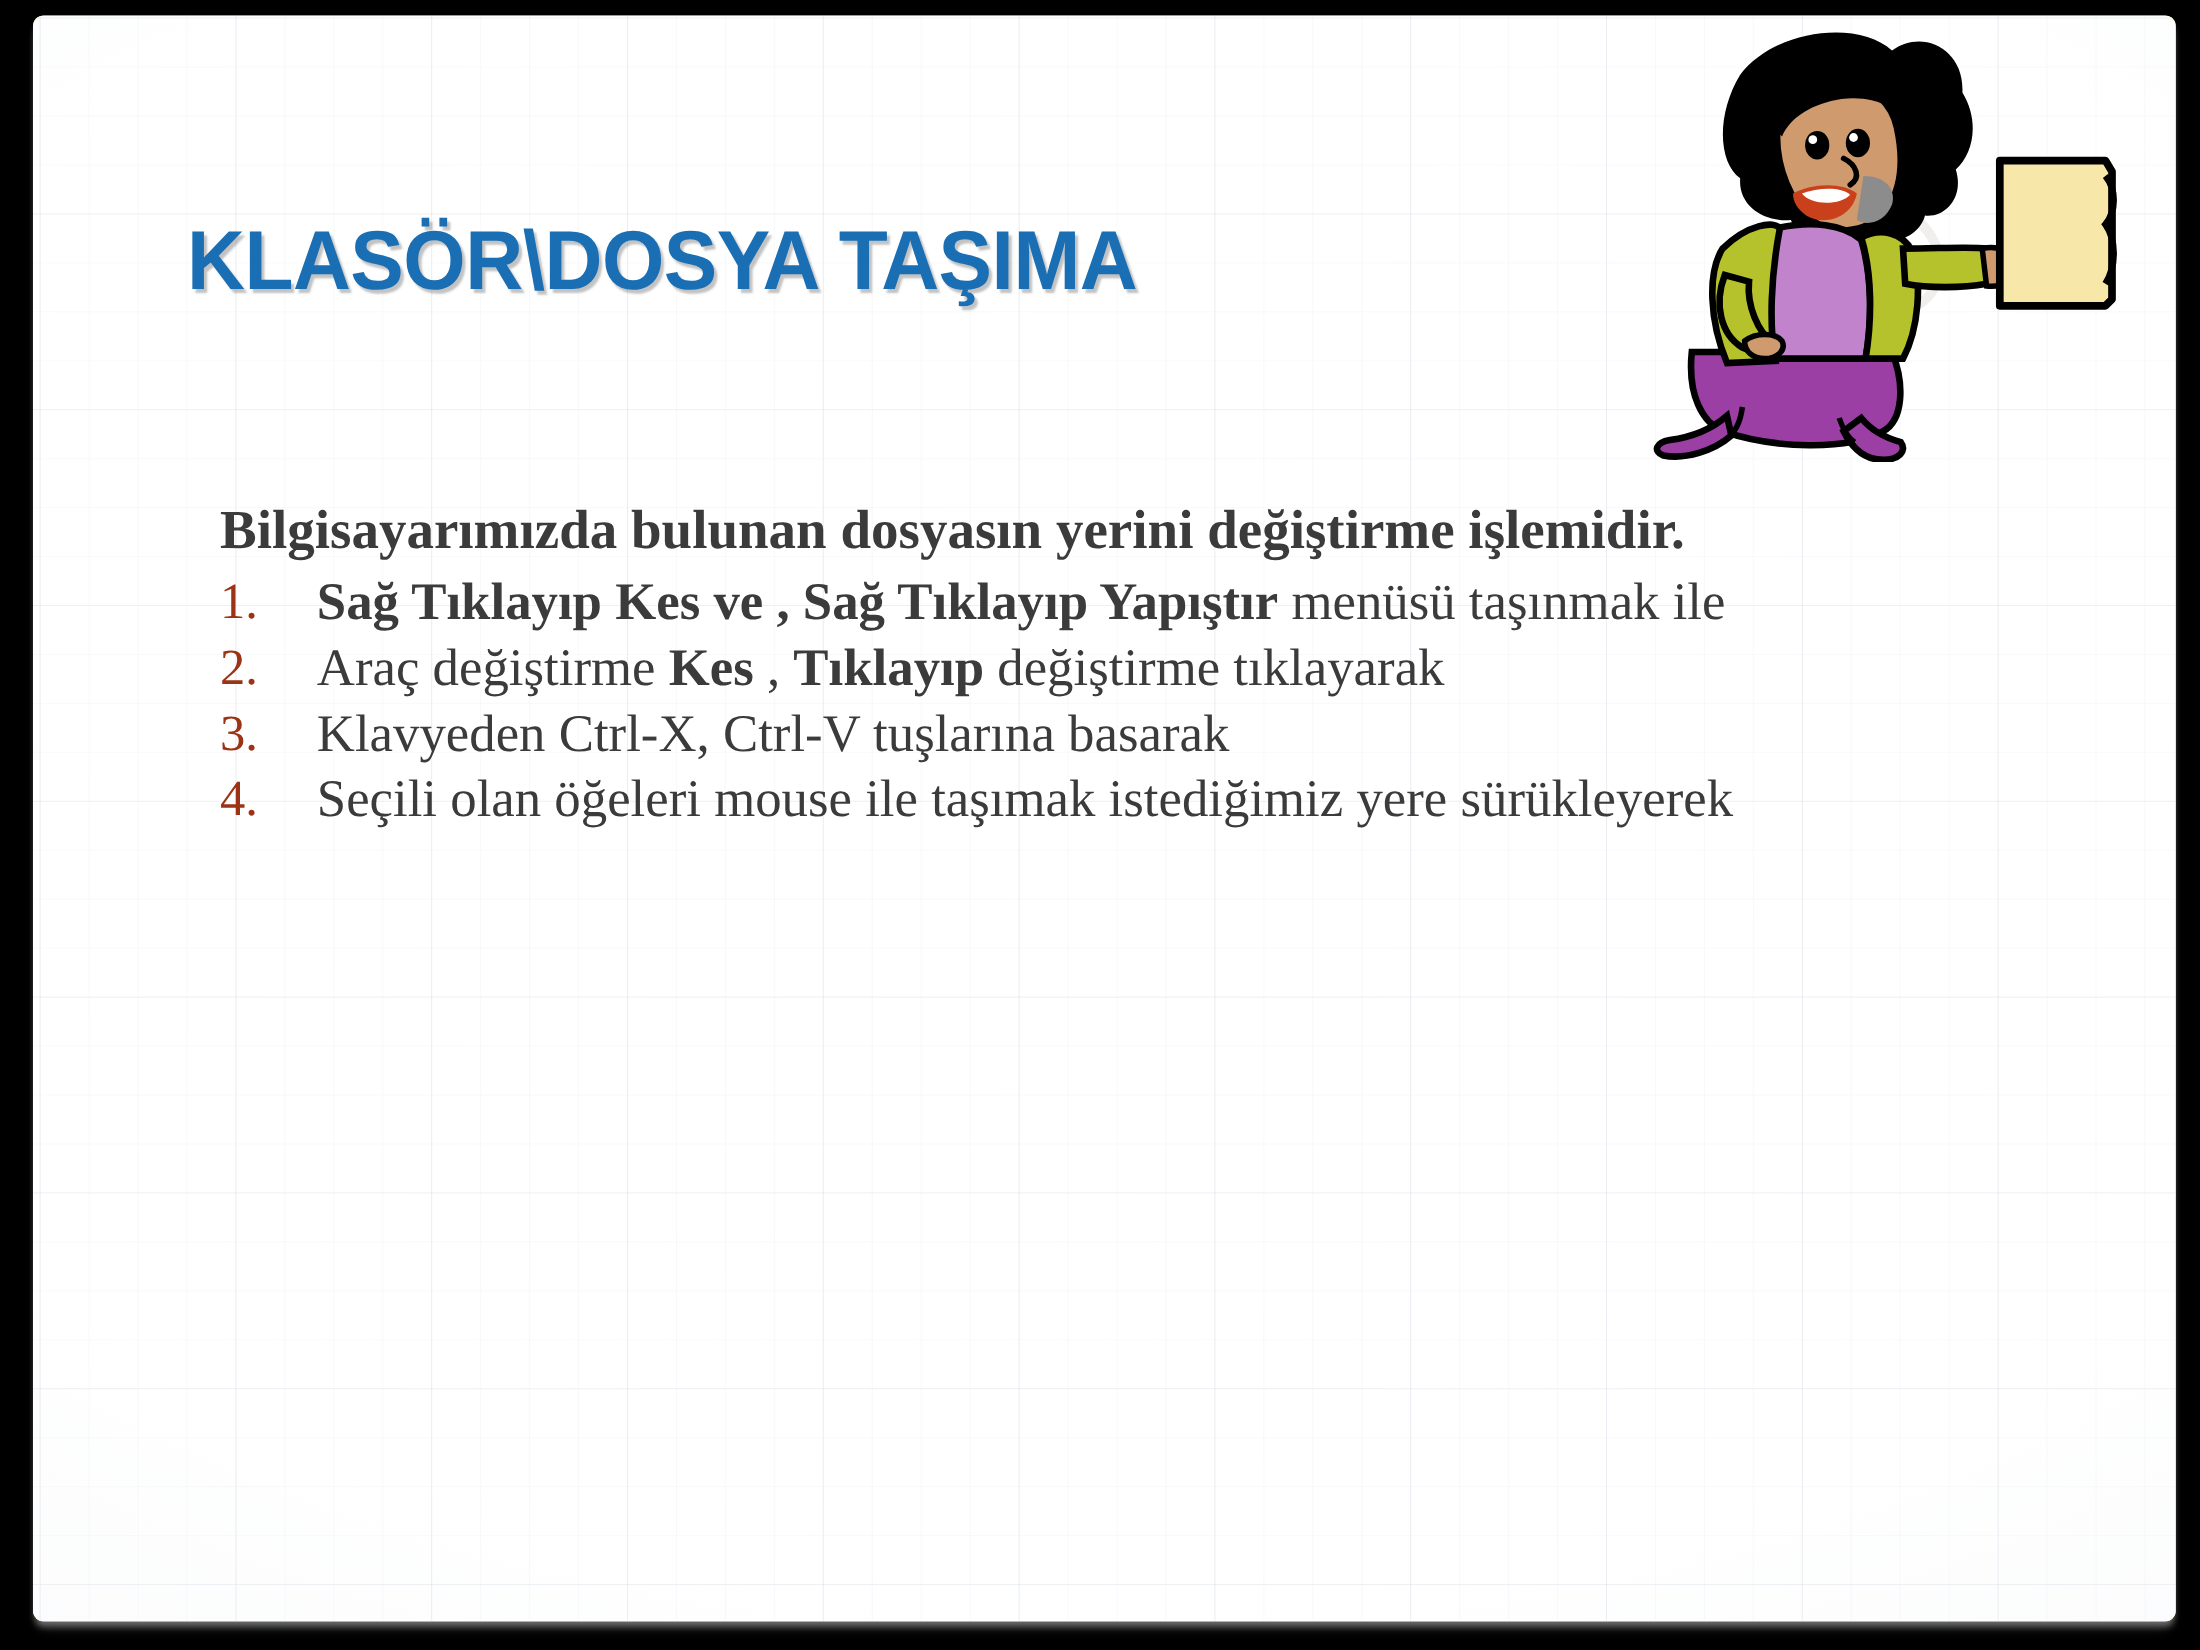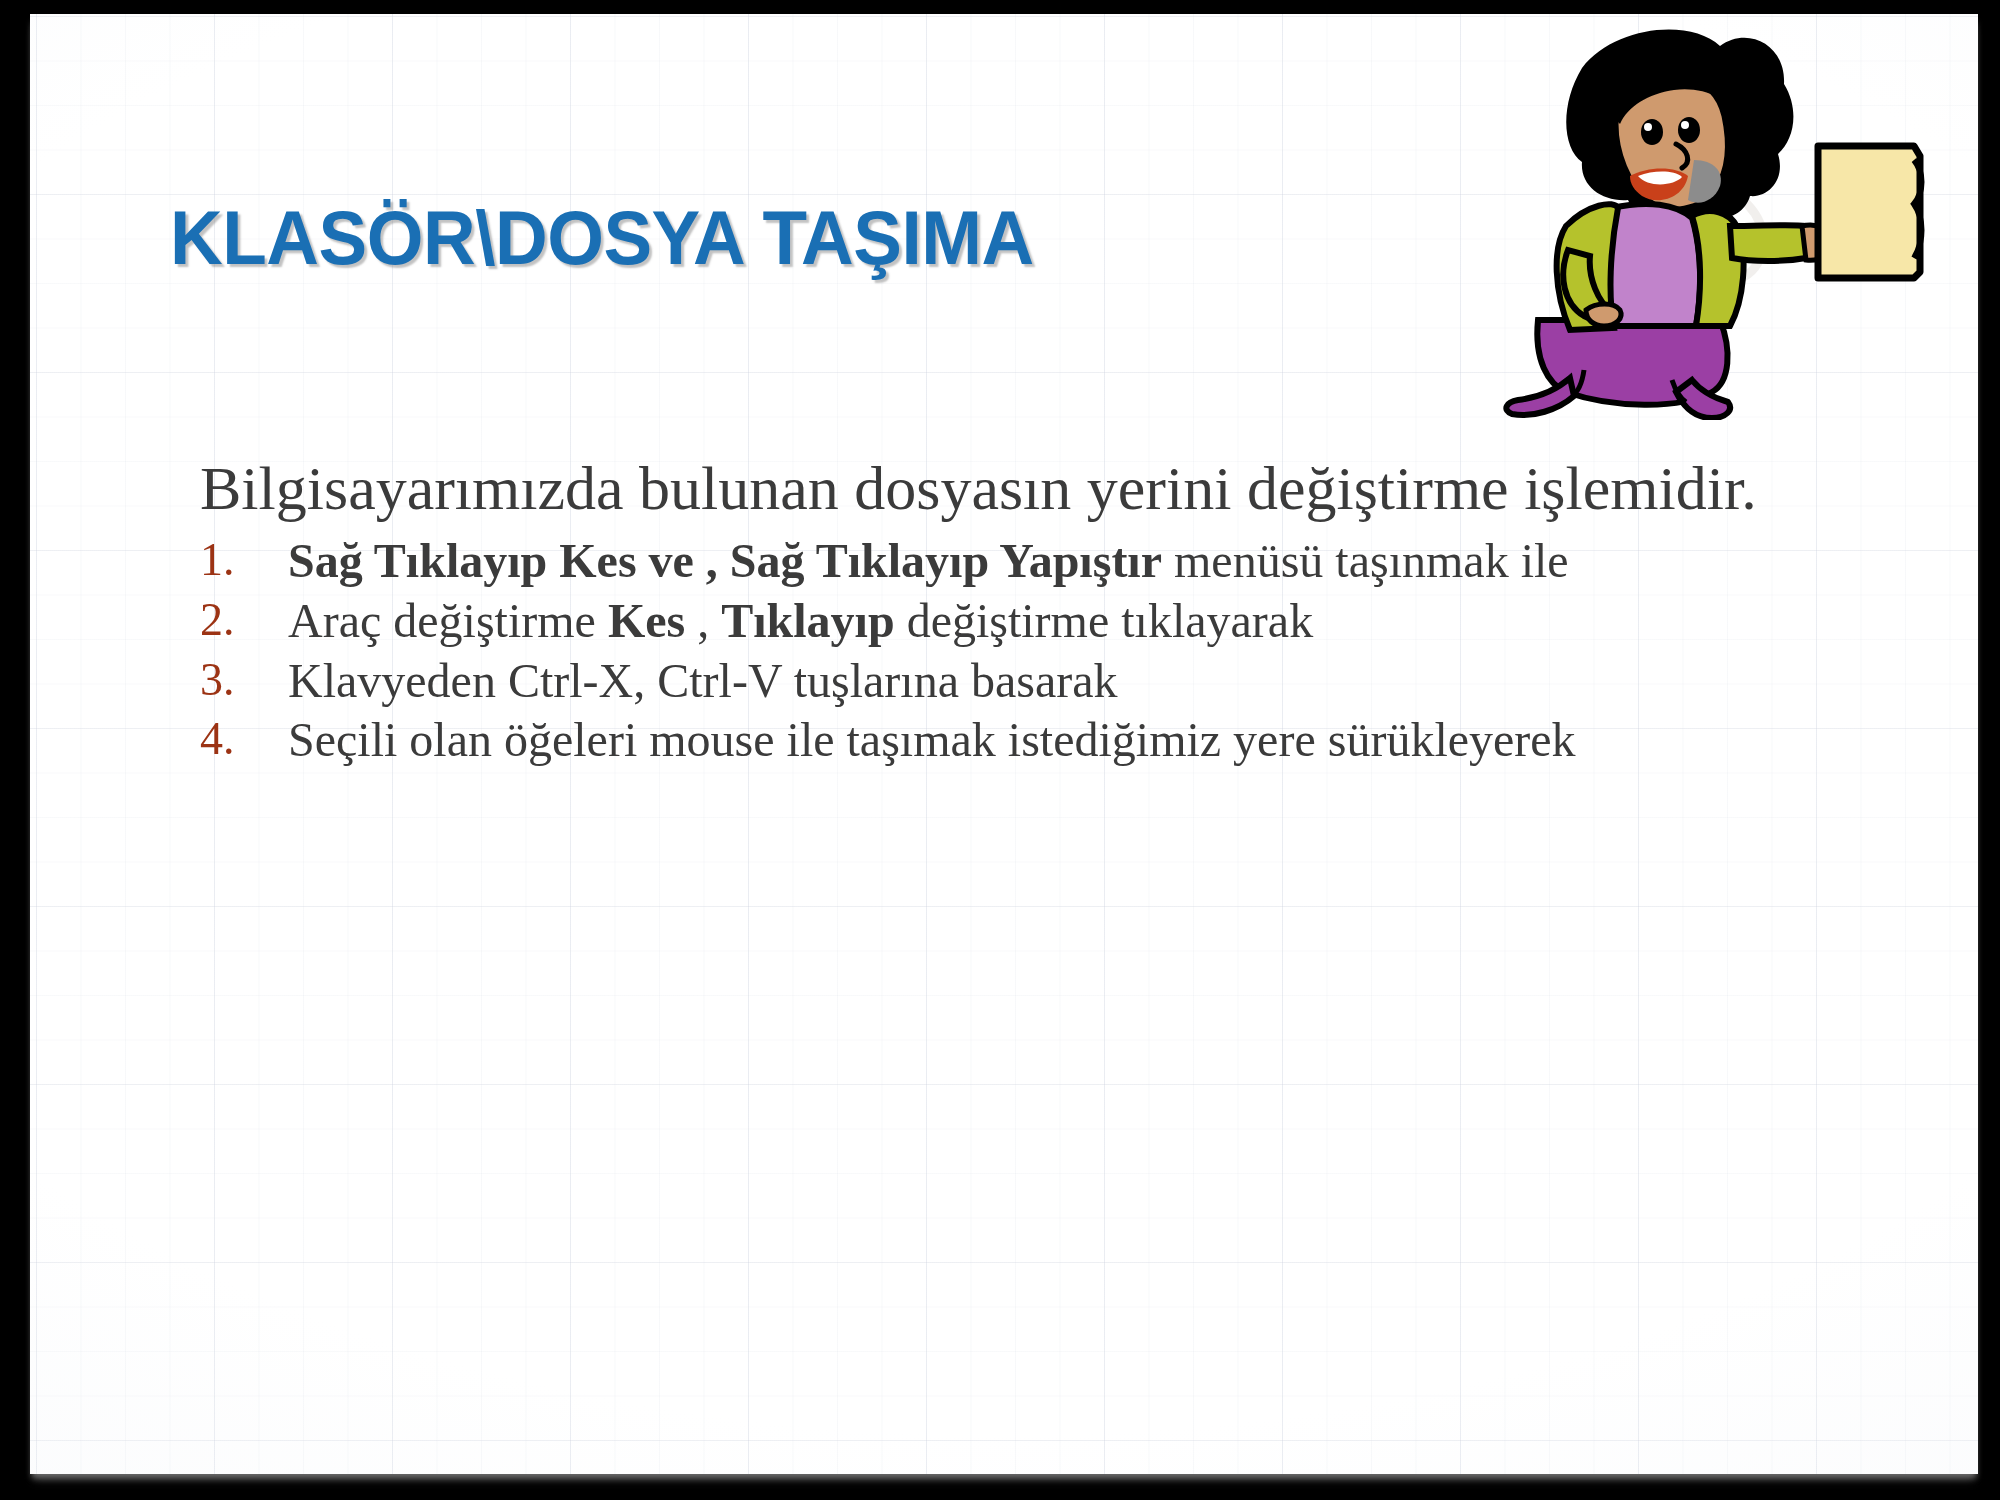--- a/index.html
+++ b/index.html
@@ -23,21 +23,21 @@
     background: #000000;
     box-sizing: border-box;
     padding: 14px 22px 26px 30px;
   }
 
   #slide-canvas {
     position: relative;
     width: 100%;
     height: 100%;
     background: #fde047;
-    border-radius: 0;
+    border-radius: 10px;
     box-shadow: 0 6px 6px -2px rgba(120,120,120,0.85),
                 0 10px 10px -4px rgba(90,90,90,0.5);
     overflow: hidden;
   }
 
   
   #slide-grid {
     position: absolute;
     inset: 0;
     background-color: #ffffff;
@@ -91,25 +91,26 @@
 
   
   #body-block {
     position: absolute;
     left: 170px;
     top: 440px;
     width: 1640px;
     color: #3b3b3b;
   }
   .para {
-    font-size: 62px;
+    font-size: 50px;
     line-height: 1.10;
     margin: 0 0 12px 0;
     text-indent: 0;
     padding-left: 48px;
+    font-weight: bold;
   }
   .para .first-line-out {
     margin-left: -48px;
   }
 
   ol#steps {
     list-style: none;
     margin: 10px 0 0 0;
     padding: 0;
     counter-reset: stepcounter;

